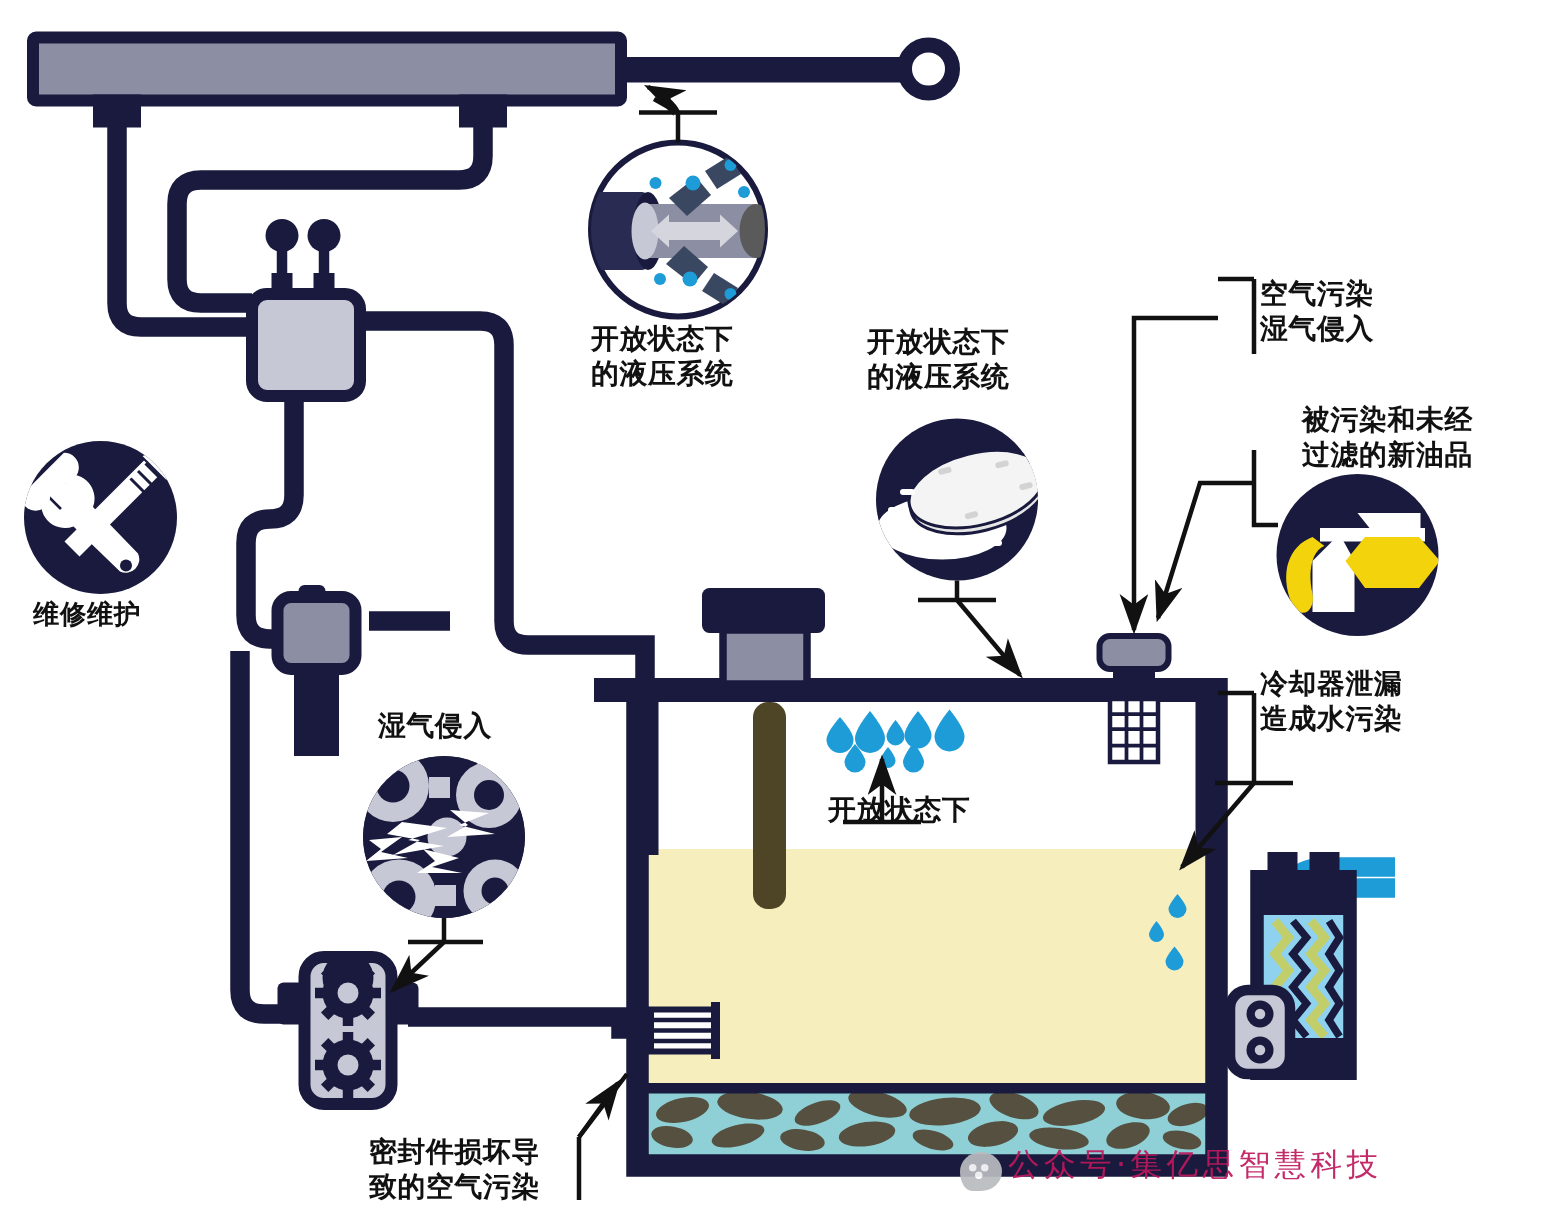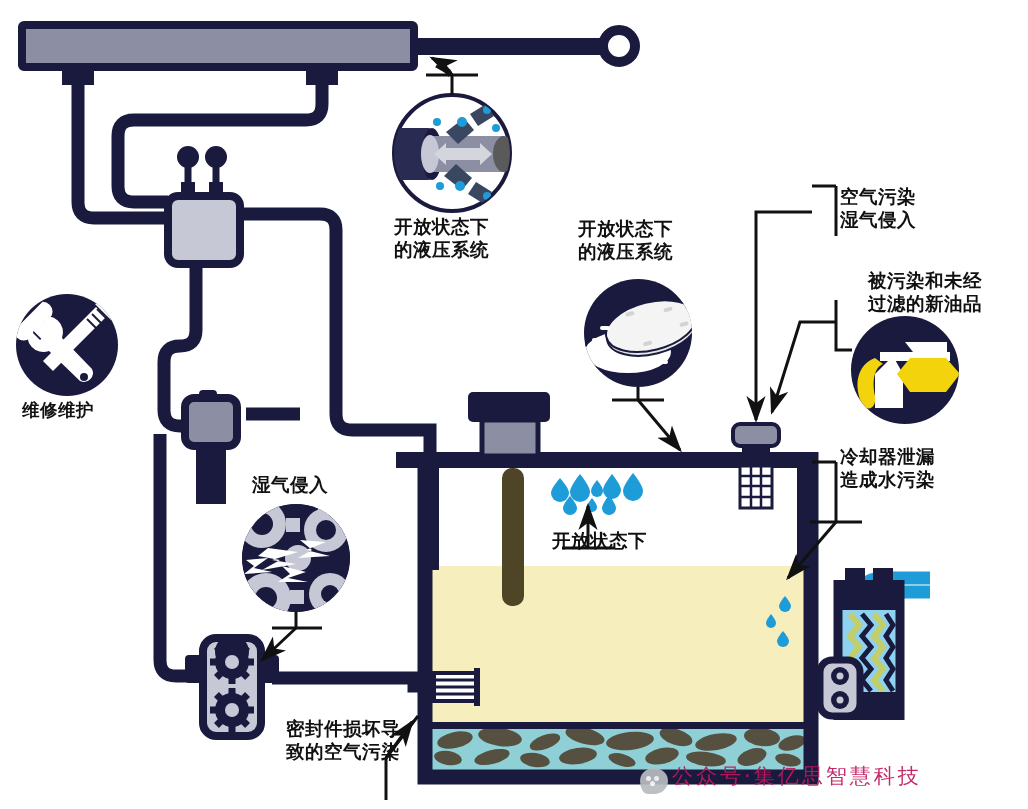--- a/index.html
+++ b/index.html
@@ -410,19 +410,19 @@
   <div class="lbl s18" style="left:578px;top:218px;">开放状态下
 的液压系统</div>
   <div class="lbl s18" style="left:840px;top:186px;">空气污染
 湿气侵入</div>
   <div class="lbl s18" style="left:868px;top:270px;">被污染和未经
 过滤的新油品</div>
   <div class="lbl s18" style="left:840px;top:446px;">冷却器泄漏
 造成水污染</div>
   <div class="lbl s18" style="left:252px;top:474px;">湿气侵入</div>
   <div class="lbl s18" style="left:552px;top:530px;">开放状态下</div>
-  <div class="lbl s18" style="left:246px;top:718px;margin-left:40px;">密封件损坏导
+  <div class="lbl s18" style="left:246px;top:758px;">密封件损坏导
 致的空气污染</div>
 
   <div class="wm-dot" style="left:640px;top:768px;"></div>
   <div class="wm" style="left:672px;top:762px;">公众号·集亿思智慧科技</div>
 
 </div>
 
 </body></html>

